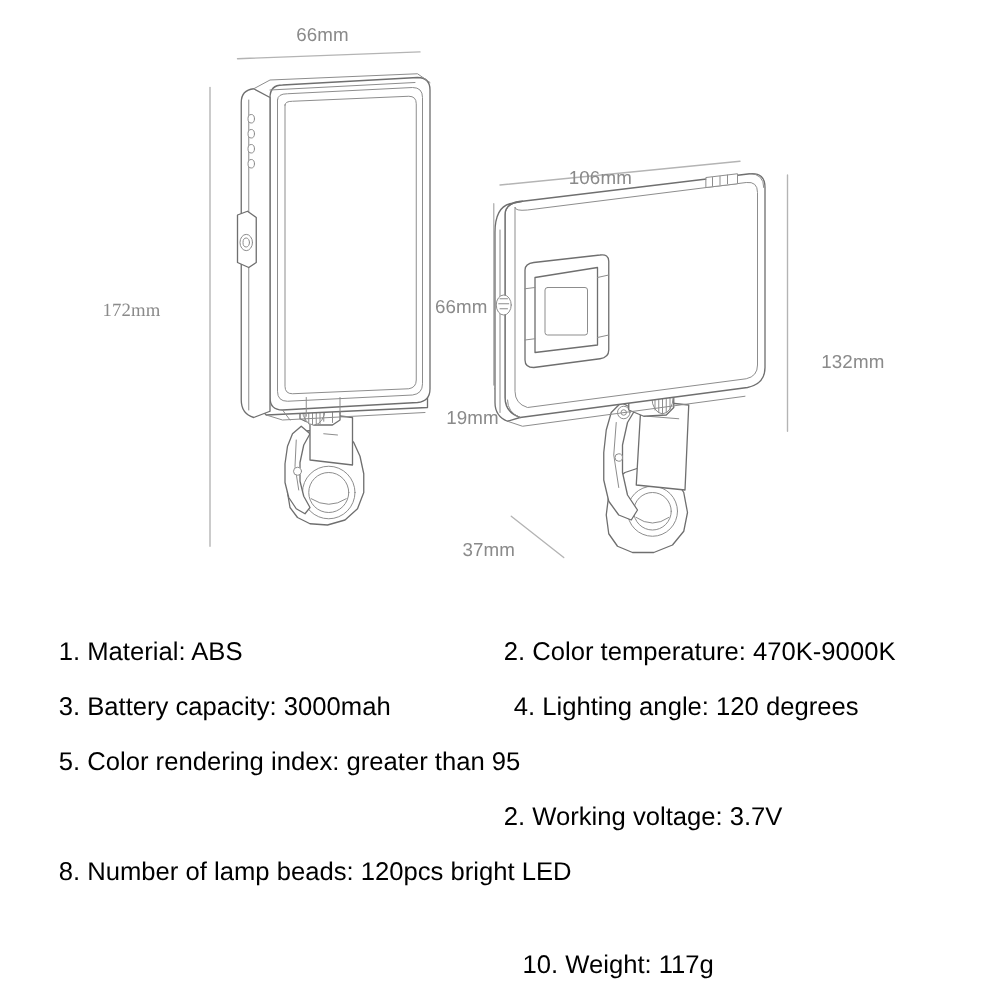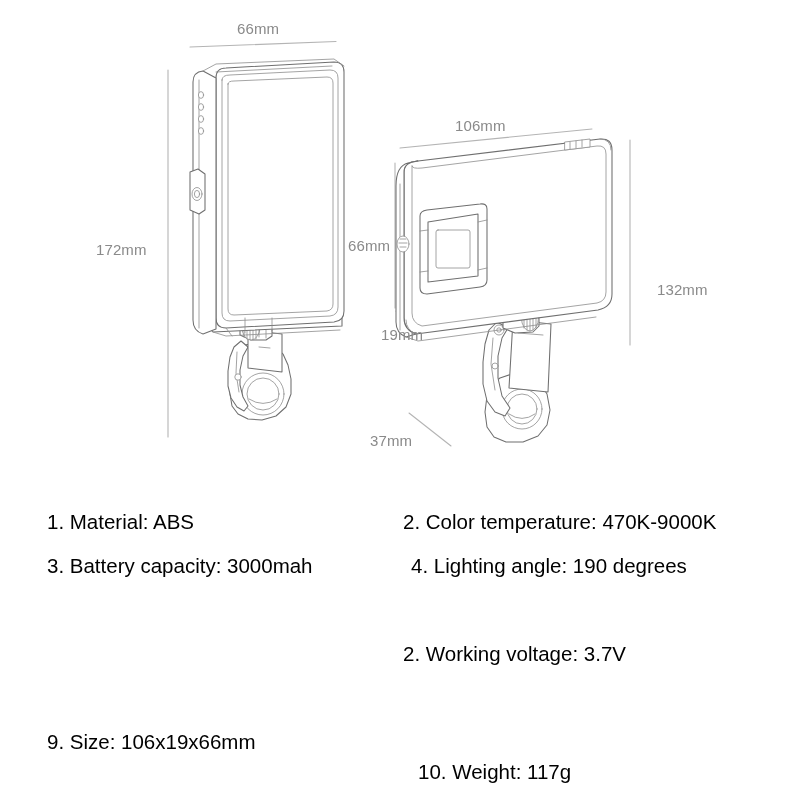--- a/index.html
+++ b/index.html
@@ -227,49 +227,54 @@
         <path class="ln-t" d="M582 140 L582 147"></path>
       </g>
 
       <path class="ln-t" d="M416 334 Q406 330 406 320"></path>
       <path class="ln-t" d="M600 139 Q611 139 611 150"></path>
     </g>
   </svg>
 
   <div class="dim-label" style="left:237px; top:20px;">66mm</div>
 
-  <div class="dim-label" style="left:96px; top:241px;">172mm</div>
-
-  <div class="dim-label" style="left:455px; top:117px;">106mm</div>
+  <div class="dim-label" style="left:82px; top:241px;font-family:Liberation Serif, serif;">172mm</div>
+
+  <div class="dim-label" style="left:455px; top:134px;">106mm</div>
 
   <div class="dim-label" style="left:348px; top:237px;">66mm</div>
 
-  <div class="dim-label" style="left:357px; top:326px;margin-left:24px;">19mm</div>
+  <div class="dim-label" style="left:357px; top:326px;">19mm</div>
 
   <div class="dim-label" style="left:657px; top:281px;">132mm</div>
 
   <div class="dim-label" style="left:370px; top:432px;">37mm</div>
 </div>
 
 <div id="spec-list">
 
   <div class="spec-row" style="top:15px;">
     <div class="spec-item col1">1. Material: ABS</div>
     <div class="spec-item col2">2. Color temperature: 470K-9000K</div>
   </div>
 
   <div class="spec-row" style="top:59px;">
     <div class="spec-item col1">3. Battery capacity: 3000mah</div>
-    <div class="spec-item col2b">4. Lighting angle: 190 degrees</div>
-  </div>
-
+    <div class="spec-item col2b">4. Lighting angle: 120 degrees</div>
+  </div>
+
+  <div class="spec-row" style="top:103px;">
+    <div class="spec-item col1">5. Color rendering index: greater than 95</div>
+  </div>
 
   <div class="spec-row" style="top:147px;">
     <div class="spec-item col2">2. Working voltage: 3.7V</div>
   </div>
 
+  <div class="spec-row" style="top:191px;">
+    <div class="spec-item col1">8. Number of lamp beads: 120pcs bright LED</div>
+  </div>
 
   <div class="spec-row" style="top:235px;">
-    <div class="spec-item col1">9. Size: 106x19x66mm</div>
     <div class="spec-item col2c">10. Weight: 117g</div>
   </div>
 
 </div>
 
 </body></html>

